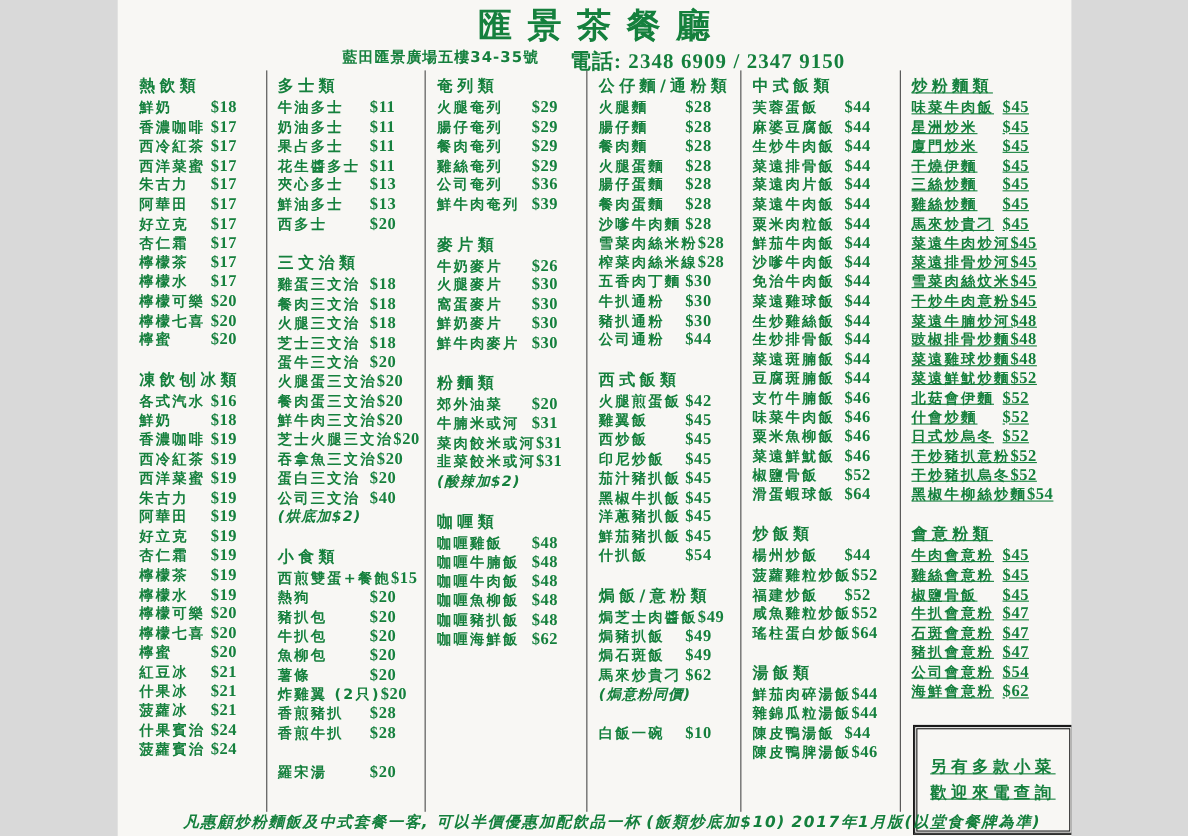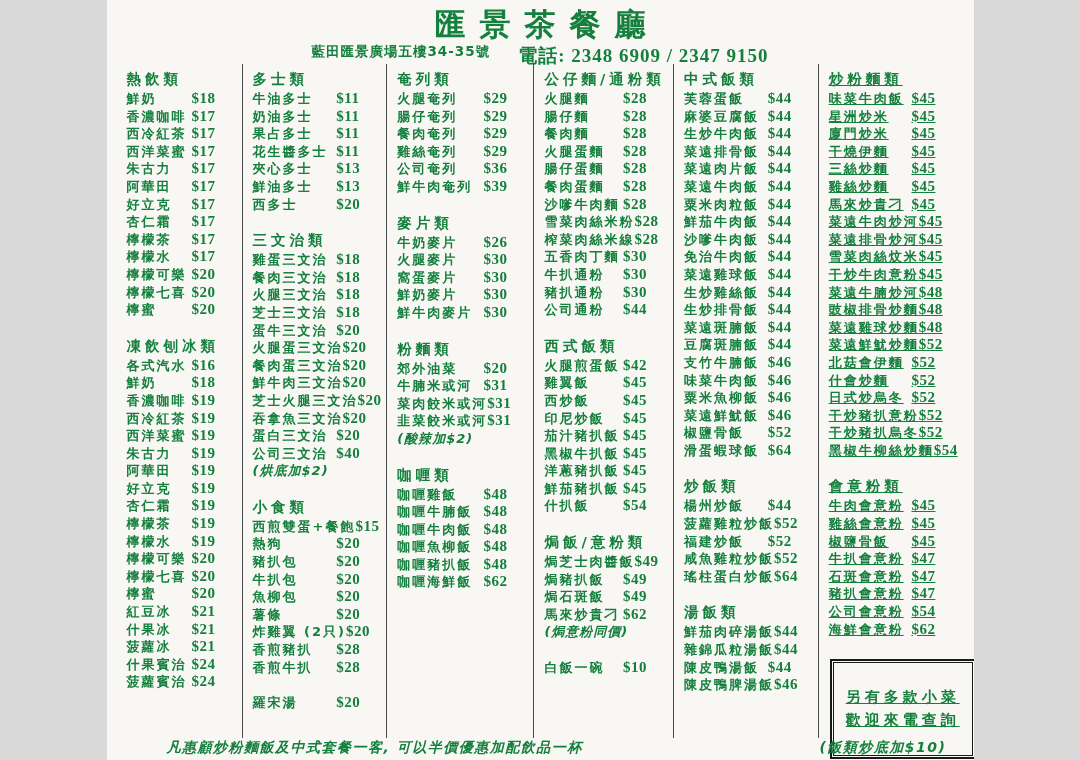--- a/index.html
+++ b/index.html
@@ -815,14 +815,15 @@
             <div>另有多款小菜</div>
             <div>歡迎來電查詢</div>
           </div>
         </div>
       </div>
     </div>
 
   <div class="footer">
     <span>凡惠顧炒粉麵飯及中式套餐一客, 可以半價優惠加配飲品一杯</span>
     <span>(飯類炒底加$10)</span>
+    <span>2017年1月版(以堂食餐牌為準)</span>
   </div>
 </div>
 
 </body></html>

